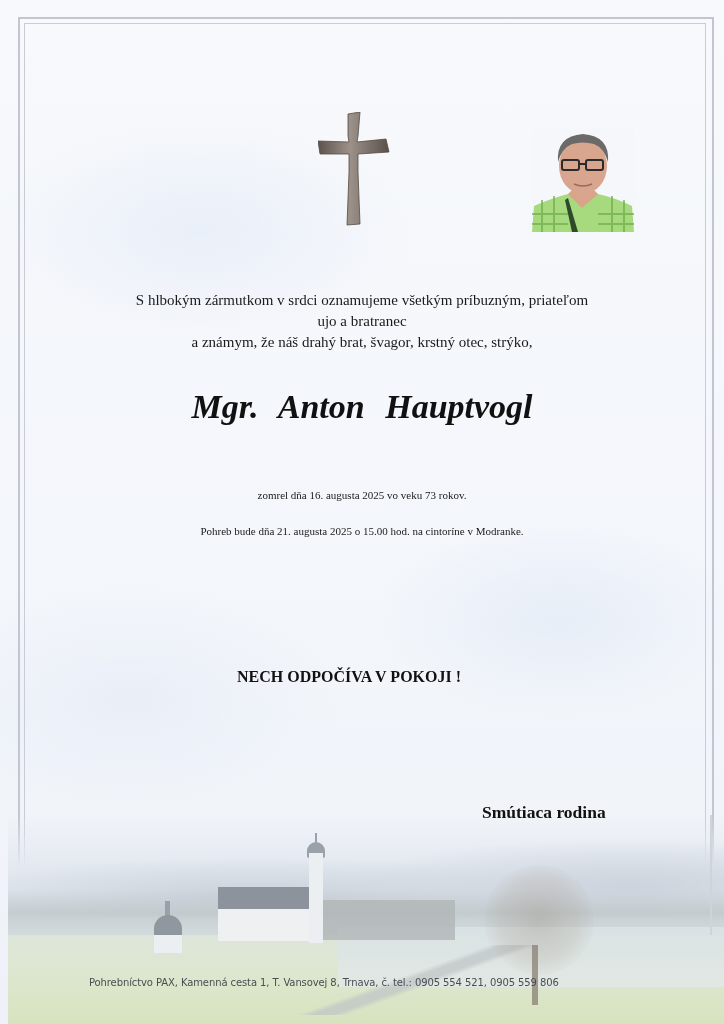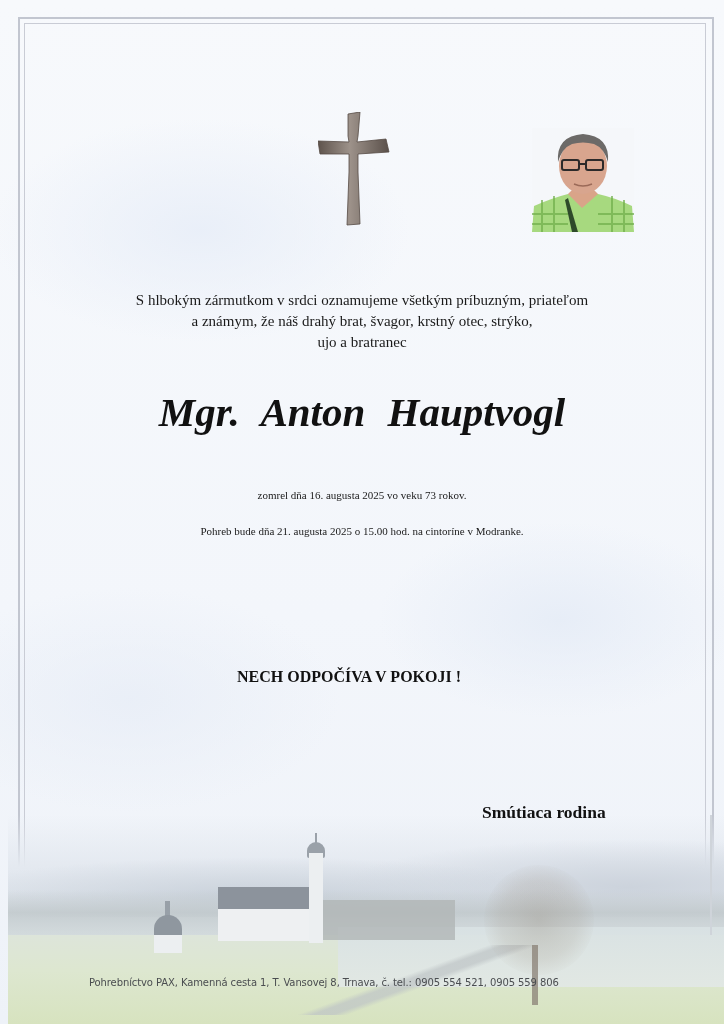--- a/index.html
+++ b/index.html
@@ -51,21 +51,21 @@
   .tree-crown { position:absolute; left:476px; top:50px; width:110px; height:110px; border-radius:50%;
     background:radial-gradient(circle, rgba(150,140,125,0.35) 0%, rgba(160,150,135,0.2) 50%, rgba(200,200,195,0) 75%); }
   .tree-trunk { position:absolute; left:524px; top:130px; width:6px; height:60px; background:#8a8075; opacity:0.75; }
   .pole { position:absolute; left:702px; top:0; width:2px; height:120px; background:#cfd4da; }
 
   .cross { position:absolute; left:318px; top:112px; }
   .photo { position:absolute; left:532px; top:128px; width:102px; height:104px; overflow:hidden; }
 
   .intro { position:absolute; left:60px; top:290px; width:604px; text-align:center; font-size:15px; line-height:21px; }
   .name { position:absolute; left:60px; top:388px; width:604px; text-align:center;
-    font-size:41px; font-weight:bold; font-style:italic; word-spacing:12px; color:#111; }
+    font-size:34px; font-weight:bold; font-style:italic; word-spacing:12px; color:#111; }
   .details { position:absolute; left:40px; top:484px; width:644px; text-align:center; font-size:11px; }
   .details p { margin:0 0 14px 0; line-height:22px; }
   .rip { position:absolute; left:237px; top:668px; font-size:16px; font-weight:bold; color:#111; }
   .family { position:absolute; left:482px; top:802px; font-size:17.5px; font-weight:bold; color:#111; }
   .footer { position:absolute; left:89px; top:977px; font-family:"DejaVu Sans", "Liberation Sans", sans-serif;
     font-size:10px; color:#4a4d50; letter-spacing:-0.1px; }
 </style>
 </head>
 <body>
 
@@ -127,22 +127,22 @@
       <path d="M26 34 Q24 8 51 6 Q78 8 76 34 Q72 20 62 16 Q51 13 40 16 Q30 20 26 34 Z" fill="#6c6a68"></path>
       <rect x="30" y="32" width="17" height="10" rx="2" fill="none" stroke="#2c2a2a" stroke-width="2"></rect>
       <rect x="54" y="32" width="17" height="10" rx="2" fill="none" stroke="#2c2a2a" stroke-width="2"></rect>
       <line x1="47" y1="36" x2="54" y2="36" stroke="#2c2a2a" stroke-width="2"></line>
       <path d="M42 56 Q51 60 60 56" stroke="#9b6a58" stroke-width="1.5" fill="none"></path>
     </svg>
   </div>
 
   <div class="intro">
     <div>S hlbokým zármutkom v srdci oznamujeme všetkým príbuzným, priateľom</div>
+    <div>ujo a bratranec</div>
     <div>a známym, že náš drahý brat, švagor, krstný otec, strýko,</div>
-    <div>ujo a bratranec</div>
   </div>
 
   <div class="name">Mgr.  Anton  Hauptvogl</div>
 
   <div class="details">
     <p>zomrel dňa  16. augusta 2025 vo veku 73 rokov.</p>
     <p>Pohreb bude dňa 21. augusta 2025 o 15.00 hod. na cintoríne v Modranke.</p>
   </div>
 
   <div class="rip">NECH ODPOČÍVA V POKOJI  !</div>

